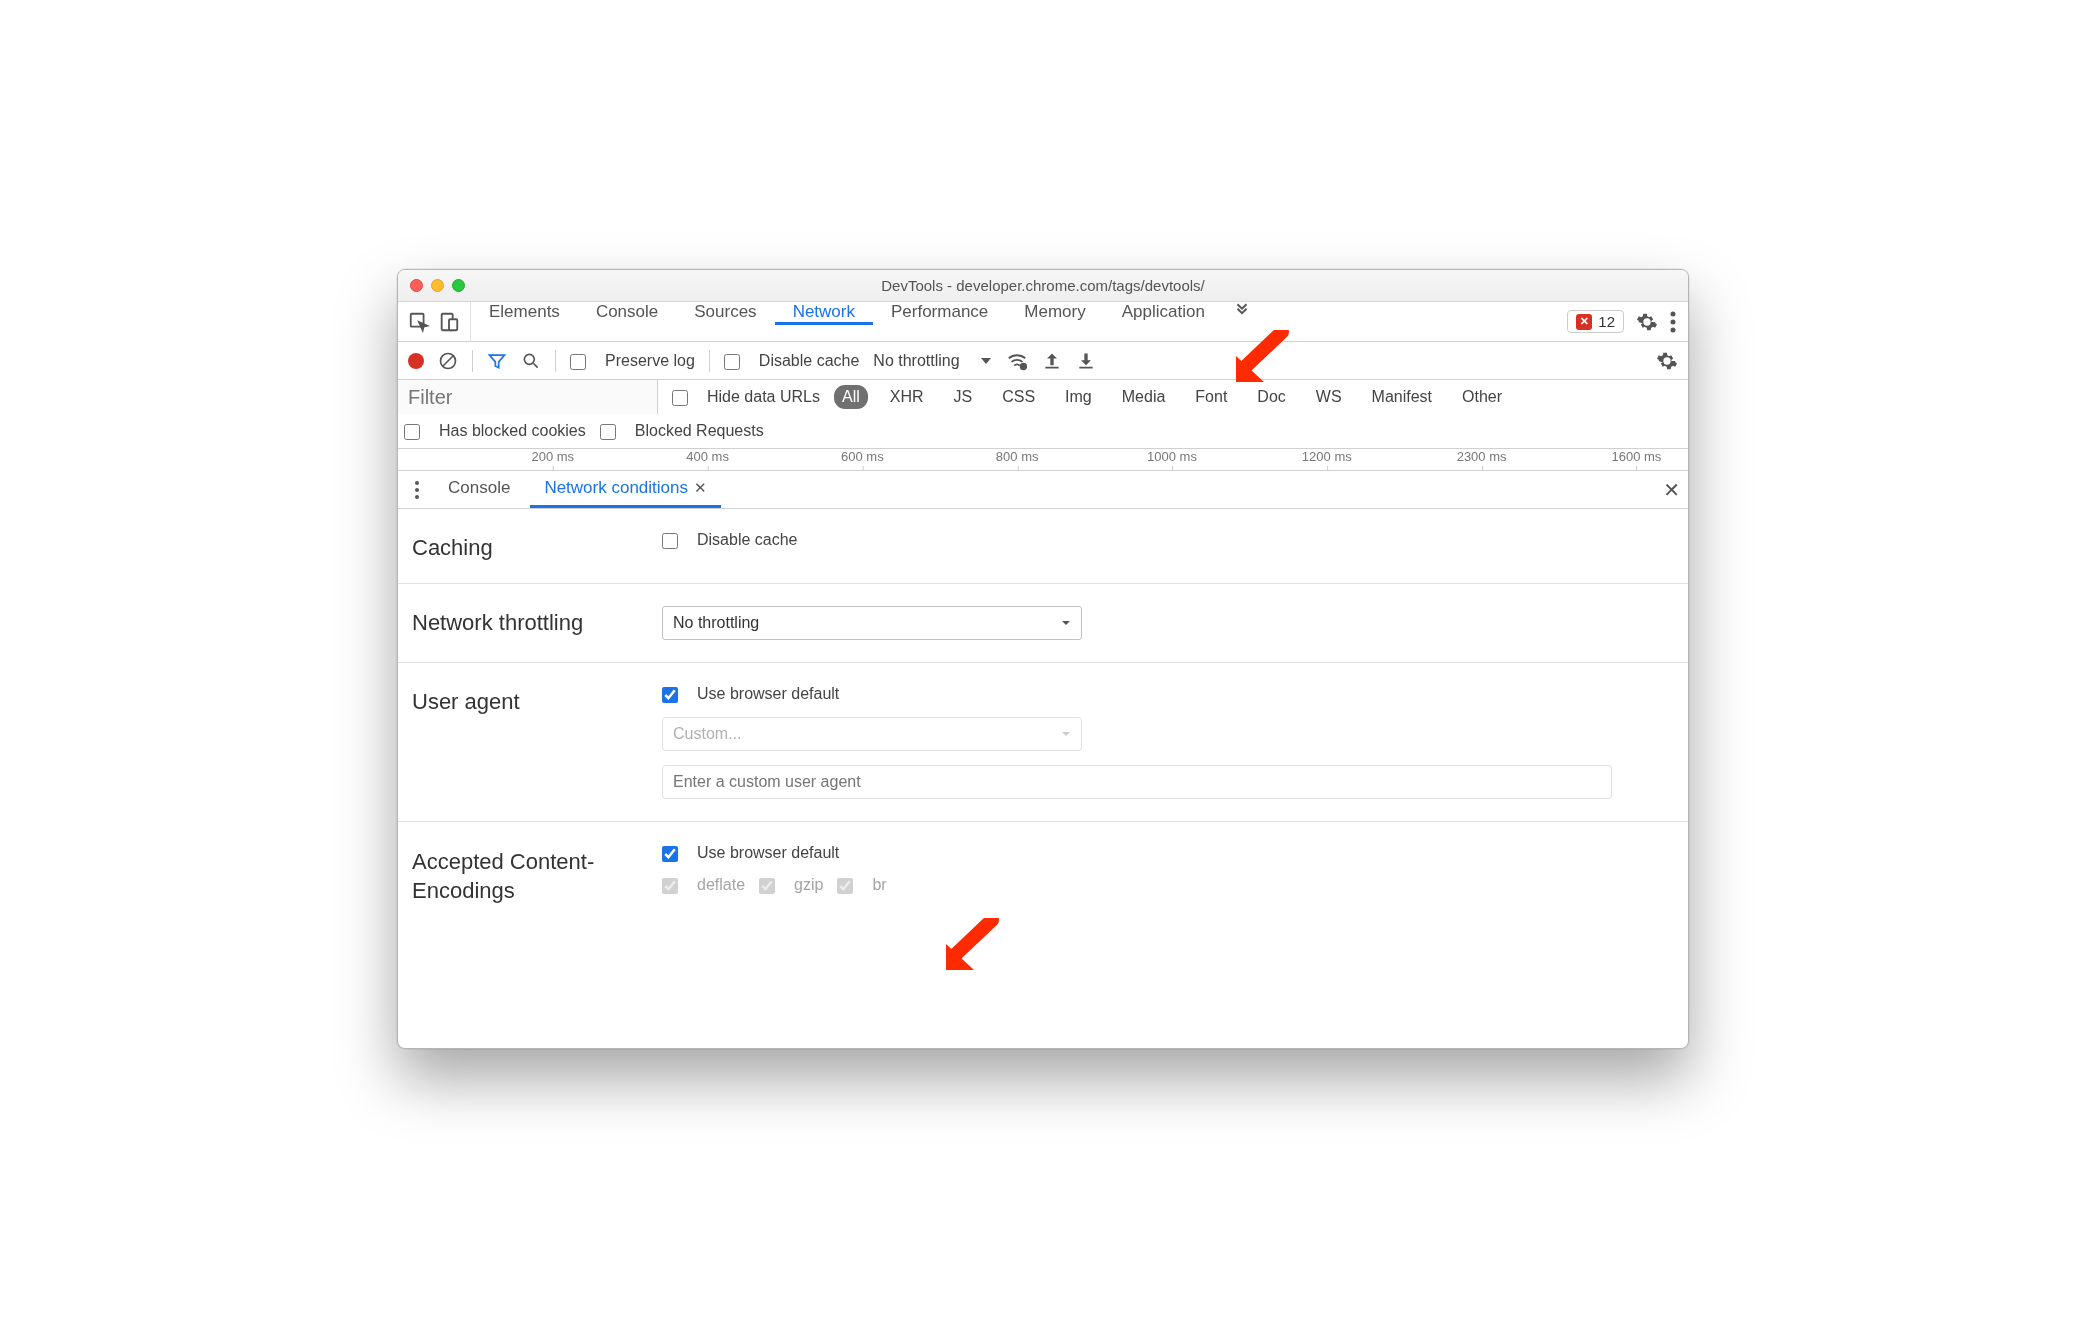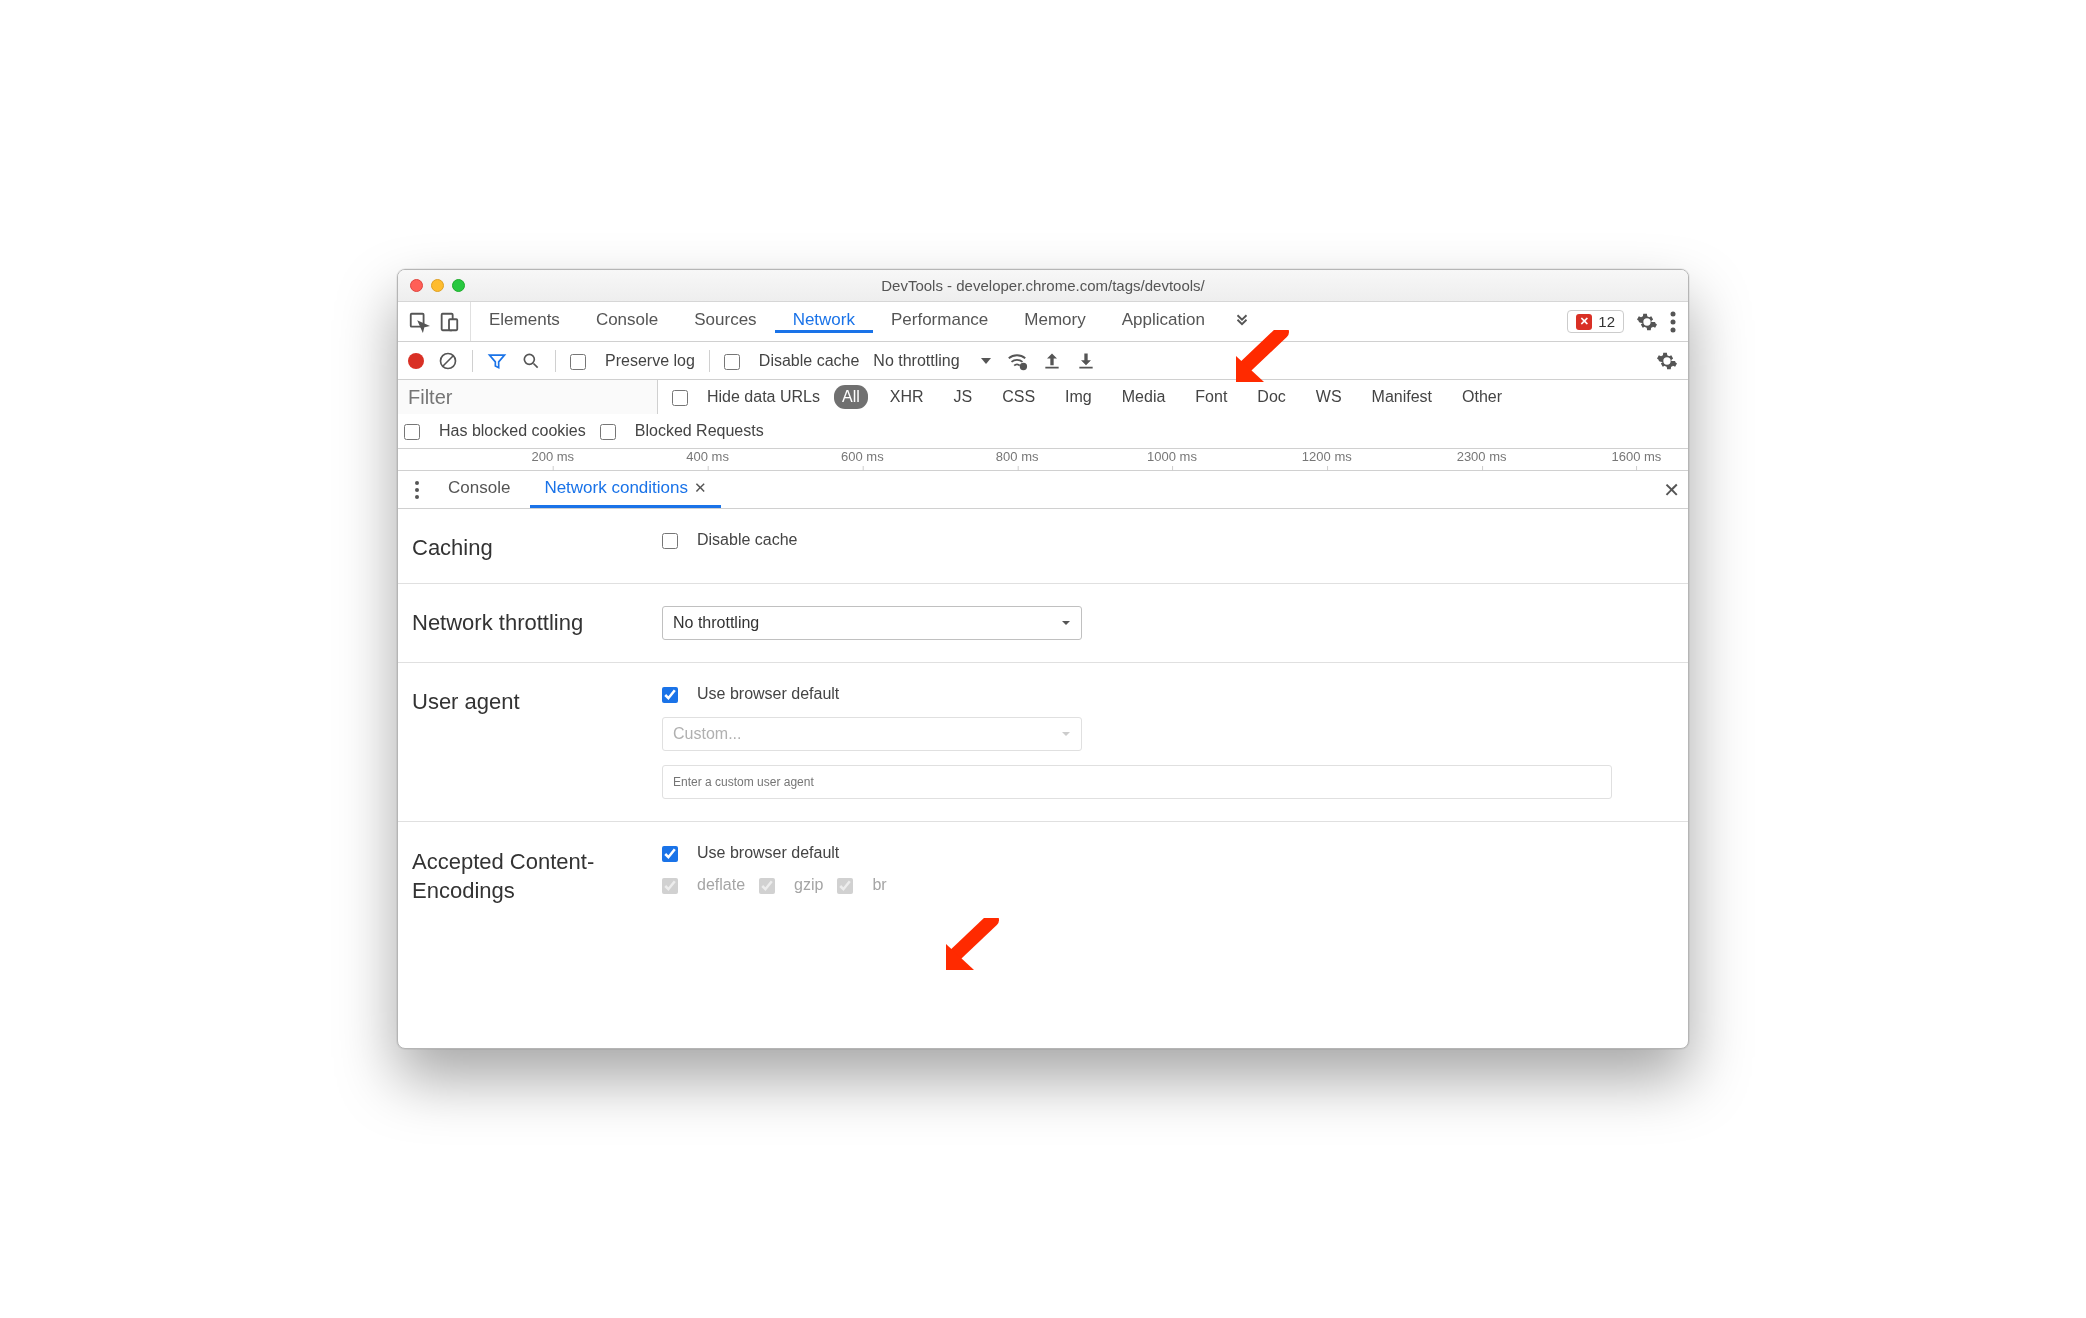--- a/index.html
+++ b/index.html
@@ -46,21 +46,21 @@
   
   .tabs-row {
     height: 40px;
     border-bottom: 1px solid #d0d0d0;
     display: flex;
     align-items: center;
     flex-shrink: 0;
     overflow: hidden;
   }
   .left-icons { display: flex; align-items: center; padding: 0 10px; gap: 8px; border-right: 1px solid #e0e0e0; height: 100%; }
-  .main-tabs { display: flex; align-items: center; height: 100%; }
+  .main-tabs { display: flex; align-items: flex-start; height: 100%; }
   .main-tab {
     padding: 0 18px; font-size: 17px; color: #555; display: flex; align-items: center;
     cursor: pointer; border-bottom: 3px solid transparent;
   }
   .main-tab.active { color: #1a73e8; border-bottom-color: #1a73e8; font-weight: 500; }
   .tabs-right { margin-left: auto; display: flex; align-items: center; gap: 12px; padding-right: 12px; }
   .overflow-chev { font-size: 18px; color: #555; display:flex; align-items:center; }
   .error-badge {
     display: inline-flex; align-items: center; gap: 6px; border: 1px solid #ccc;
     border-radius: 4px; padding: 2px 8px; font-size: 15px; color: #333;
@@ -112,21 +112,21 @@
   .sec-label { width: 250px; font-size: 22px; color: #333; padding-top: 4px; }
   .sec-body { flex: 1; display: flex; flex-direction: column; gap: 14px; }
   .sel {
     border: 1px solid #c0c0c0; border-radius: 3px; height: 34px; padding: 0 10px;
     font-size: 16px; color: #333; display: flex; align-items: center; justify-content: space-between;
     background: #fff; width: 420px;
   }
   .sel.disabled { color: #b0b0b0; border-color: #e0e0e0; }
   .textin {
     border: 1px solid #e0e0e0; border-radius: 3px; height: 34px; padding: 0 10px;
-    font-size: 12px; color: #b0b0b0; width: 950px; background: #fff;
+    font-size: 16px; color: #b0b0b0; width: 950px; background: #fff;
   }
   .cbrow { display: flex; align-items: center; gap: 14px; font-size: 17px; color: #444; }
   .cbrow .faded { color: #a5a5a5; }
   
   .ic { display: inline-flex; align-items: center; justify-content: center; color: #555; cursor: pointer; }
   svg { display: block; }
   
   .red-arrow { position: absolute; color: #ff2a00; z-index: 50; pointer-events: none; }
 </style>
 </head>

